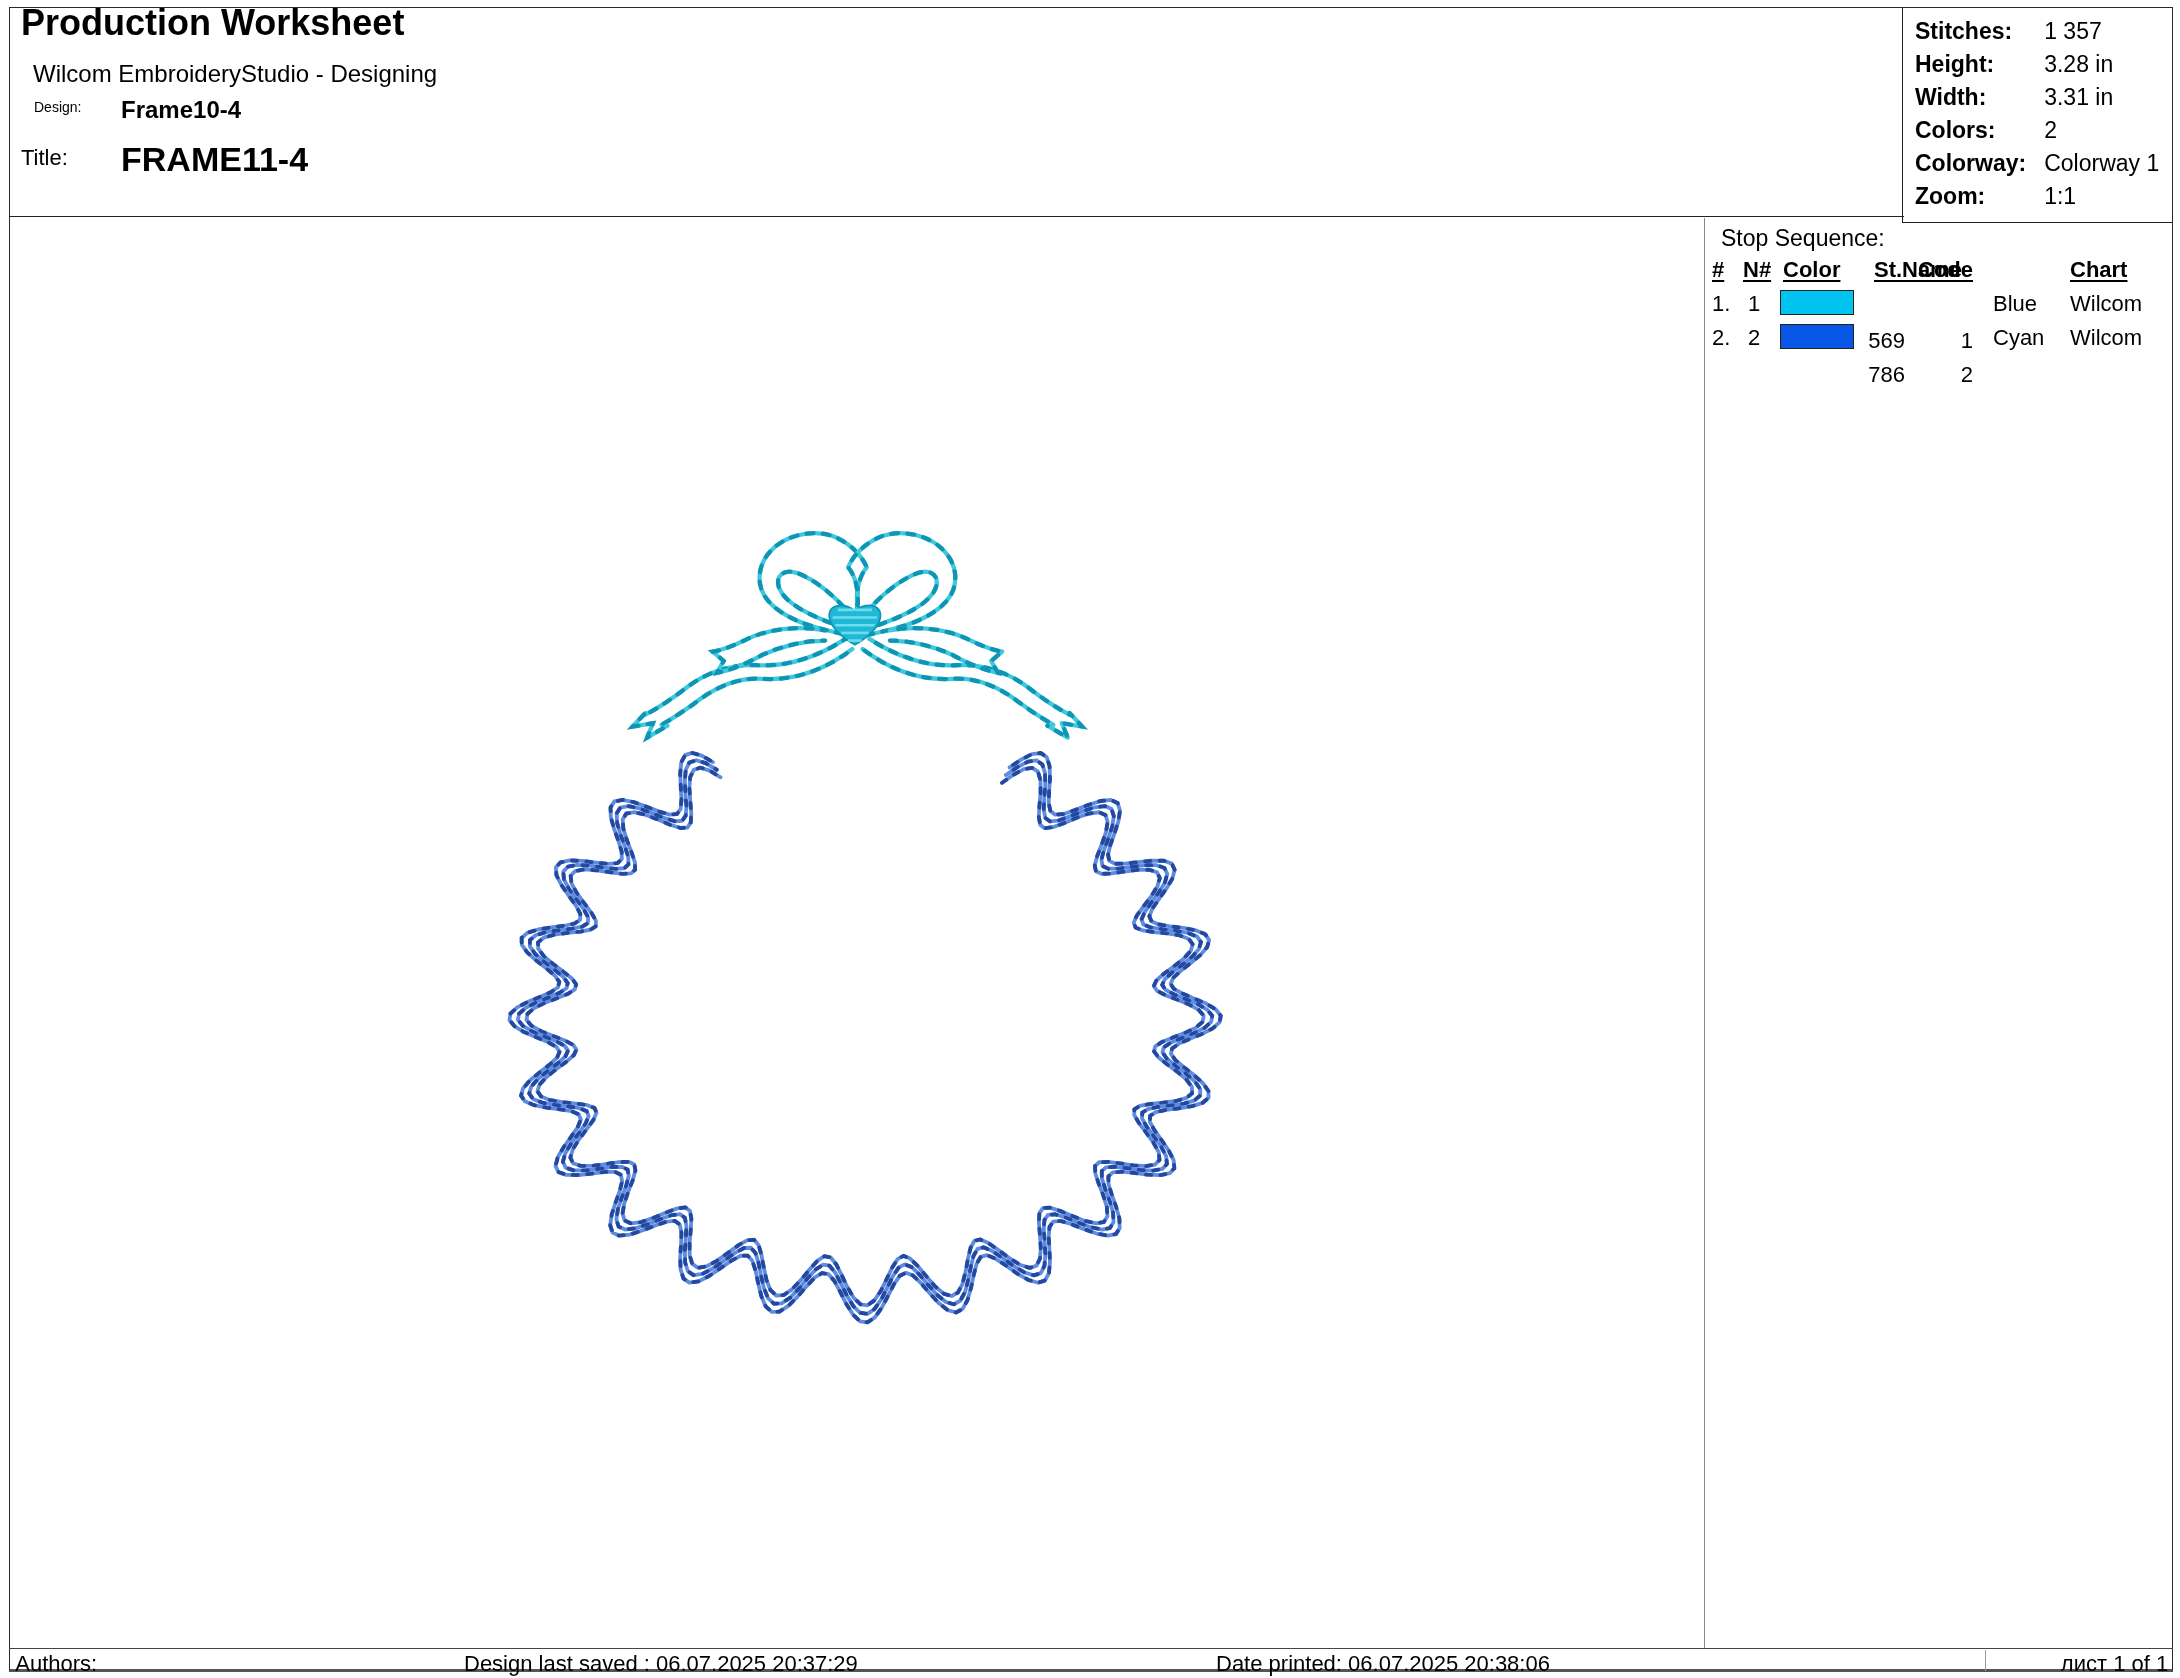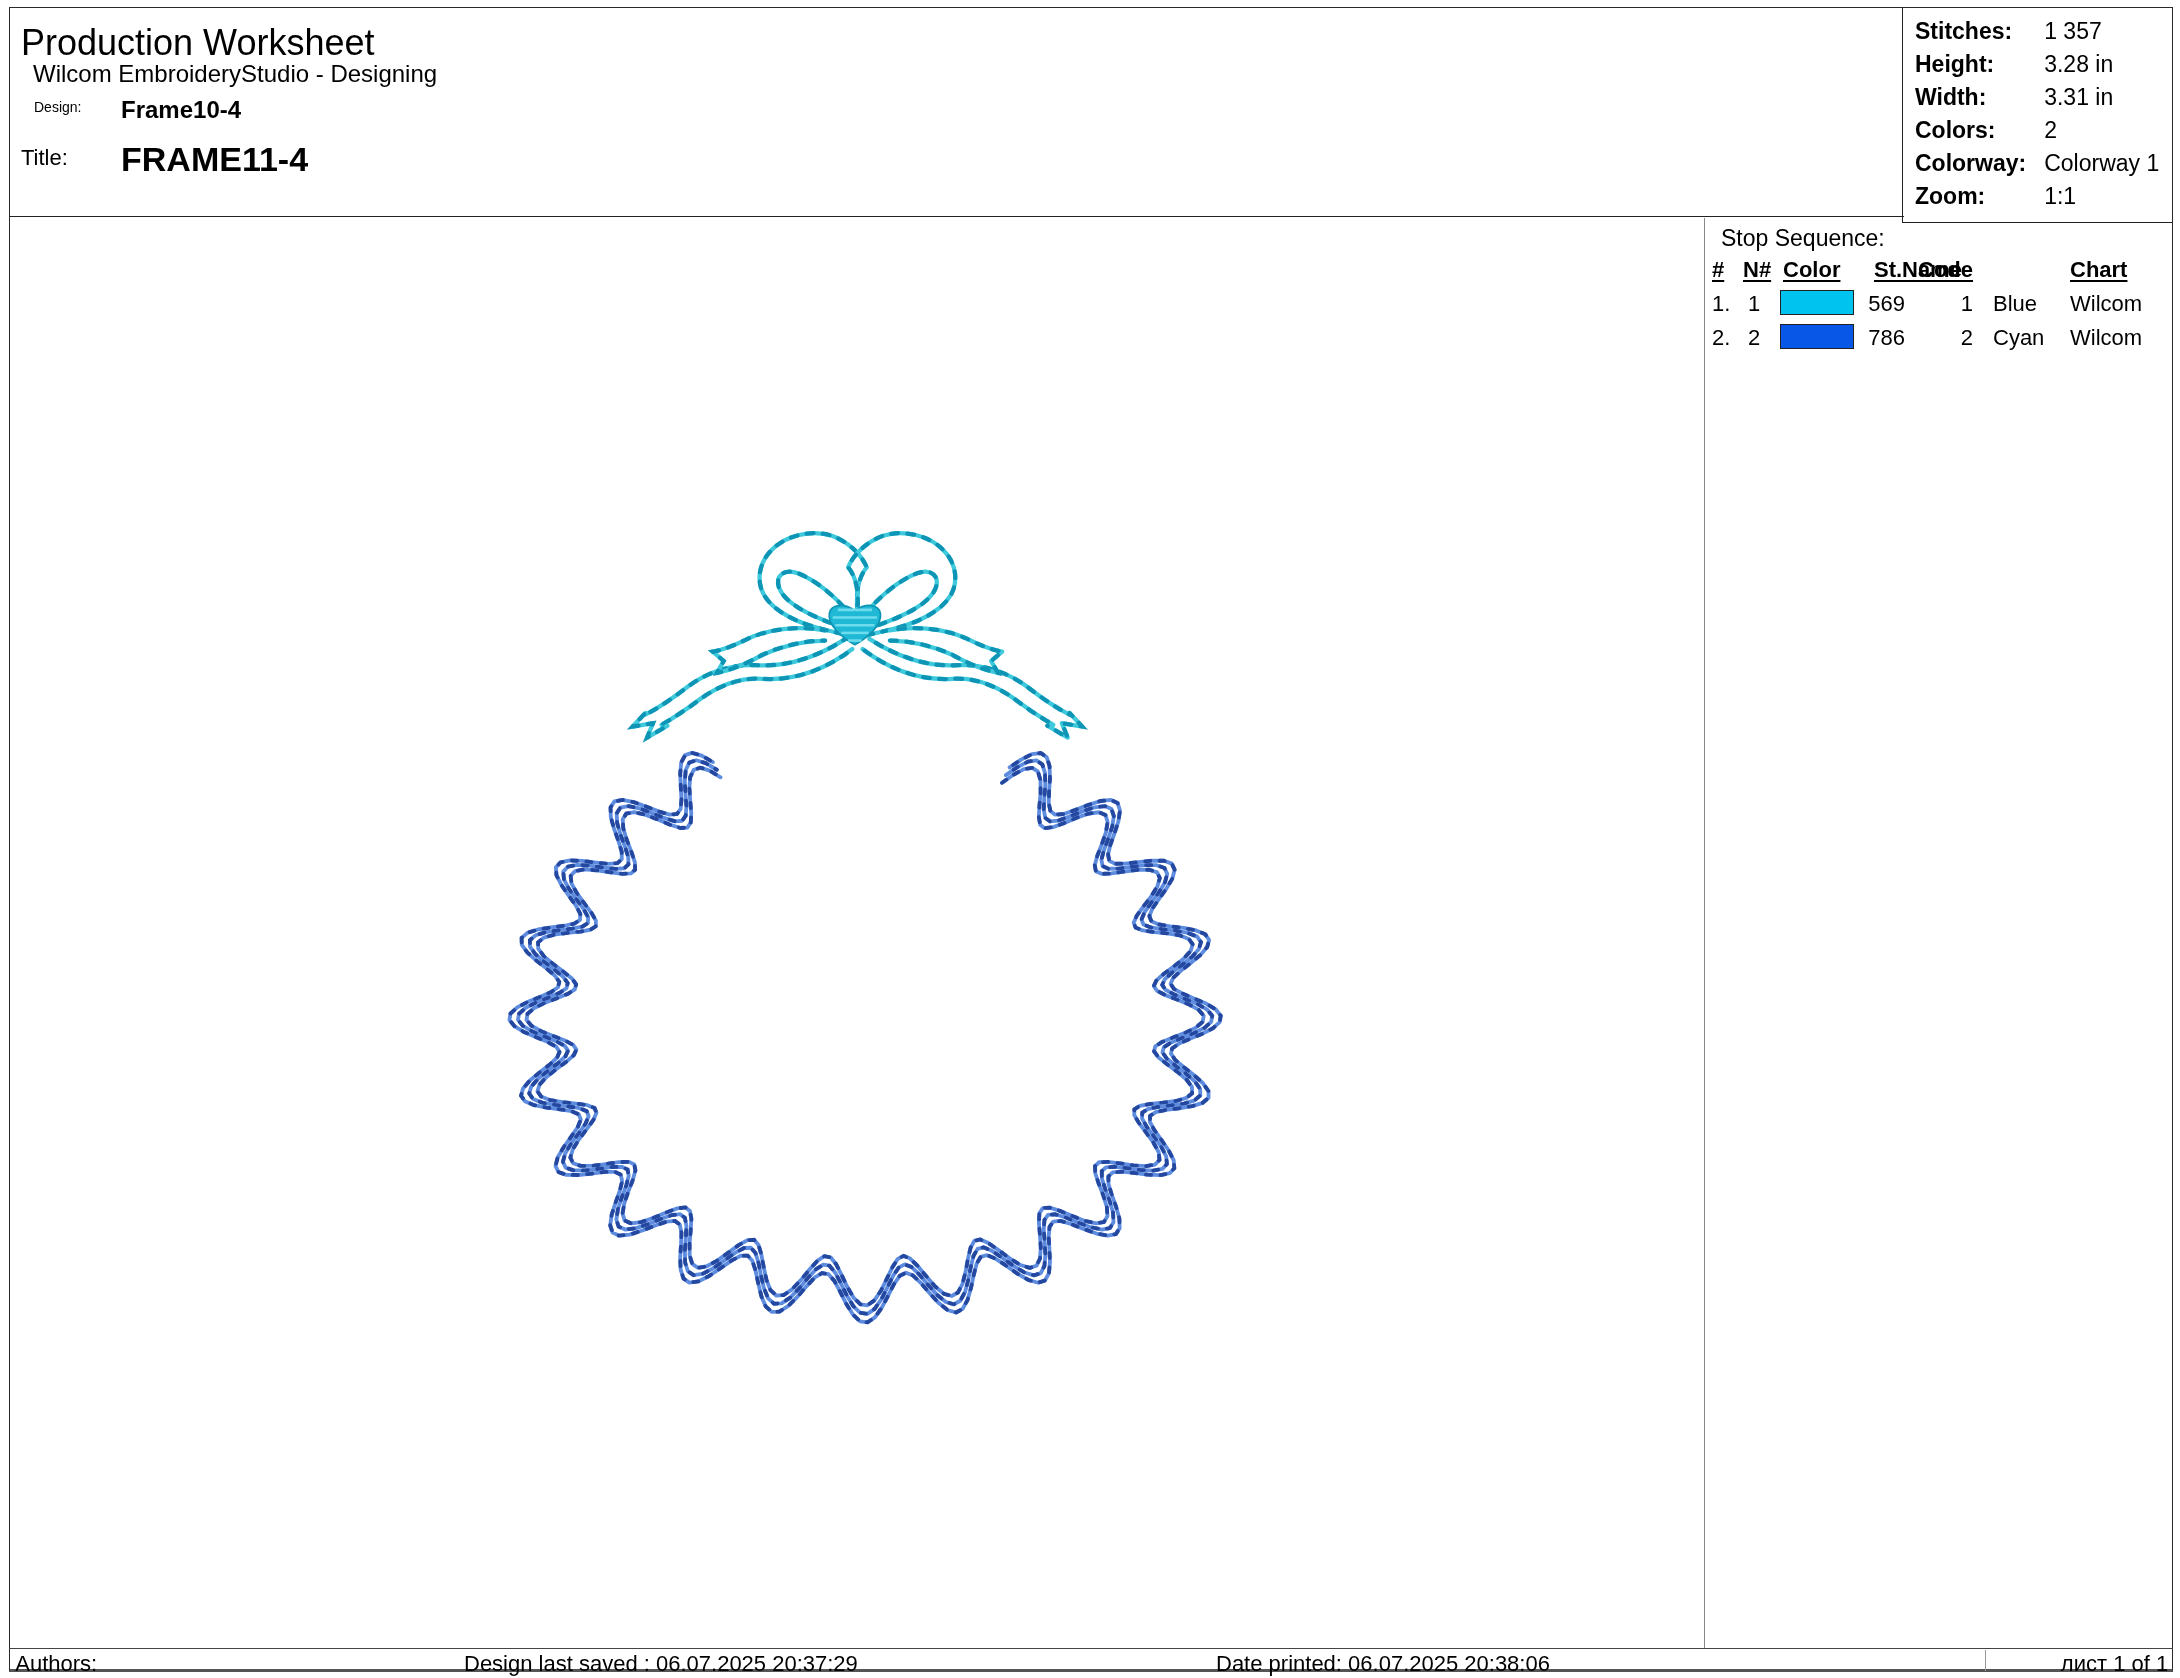--- a/index.html
+++ b/index.html
@@ -4,31 +4,31 @@
 <style>
   html,body{margin:0;padding:0;background:#fff;}
   body{width:2181px;height:1678px;position:relative;font-family:"Liberation Sans",sans-serif;color:#000;}
   .abs{position:absolute;}
   #page-border{left:8.5px;top:6.8px;width:2162px;height:1661px;border:1.7px solid #2a2a2a;border-bottom:3.4px solid #555;}
   #header-bottom-line{left:8.5px;top:216px;width:1895px;border-top:1.7px solid #222;}
   #stats-box{left:1902px;top:6.8px;width:270px;height:216px;border-left:1.7px solid #222;border-bottom:1.7px solid #222;box-sizing:border-box;padding:8.5px 0 0 12px;}
   .stats-row{display:flex;line-height:33px;font-size:23px;}
   .stats-label{width:119px;font-weight:bold;}
   .stats-value{padding-left:10.2px;}
-  #main-title{left:21px;top:21px;font-size:36px;font-weight:normal;line-height:43px;text-align:right;}
+  #main-title{left:21px;top:1px;font-size:36px;font-weight:bold;line-height:43px;text-align:right;}
   #app-subtitle{left:21px;top:60px;font-size:24px;margin-left:12px;}
   #design-label{left:34px;top:99px;font-size:14px;text-align:right;}
   #design-value{left:121px;top:96px;font-size:24px;font-weight:bold;}
   #title-label{left:21px;top:145px;font-size:22px;}
   #title-value{left:121px;top:140px;font-size:34px;font-weight:bold;}
   #divider-v{left:1704px;top:218px;height:1430px;border-left:1.7px solid #888;}
   #stopseq-title{left:1721px;top:225px;font-size:23px;}
   .col-head{font-size:22px;font-weight:bold;text-decoration:underline;text-underline-offset:3.4px;top:257px;}
   .cell{font-size:22px;}
-  .num-right{text-align:right;display:inline-block;}
+  .num-right{text-align:right;display:inline-block;margin-top:37px;}
   .swatch{width:72px;height:23px;border:0.9px solid #222;}
   #footer-line{left:8.5px;top:1648px;width:2164px;border-top:1.7px solid #444;}
   #footer-divider{left:1985px;top:1650px;height:21px;border-left:1.7px solid #999;}
   .footer-text{top:1651px;font-size:22px;}
   #sheet-label{right:12.8px;text-align:right;}
   #design-svg{left:8.5px;top:219px;}
 </style>
 </head>
 <body>
 

